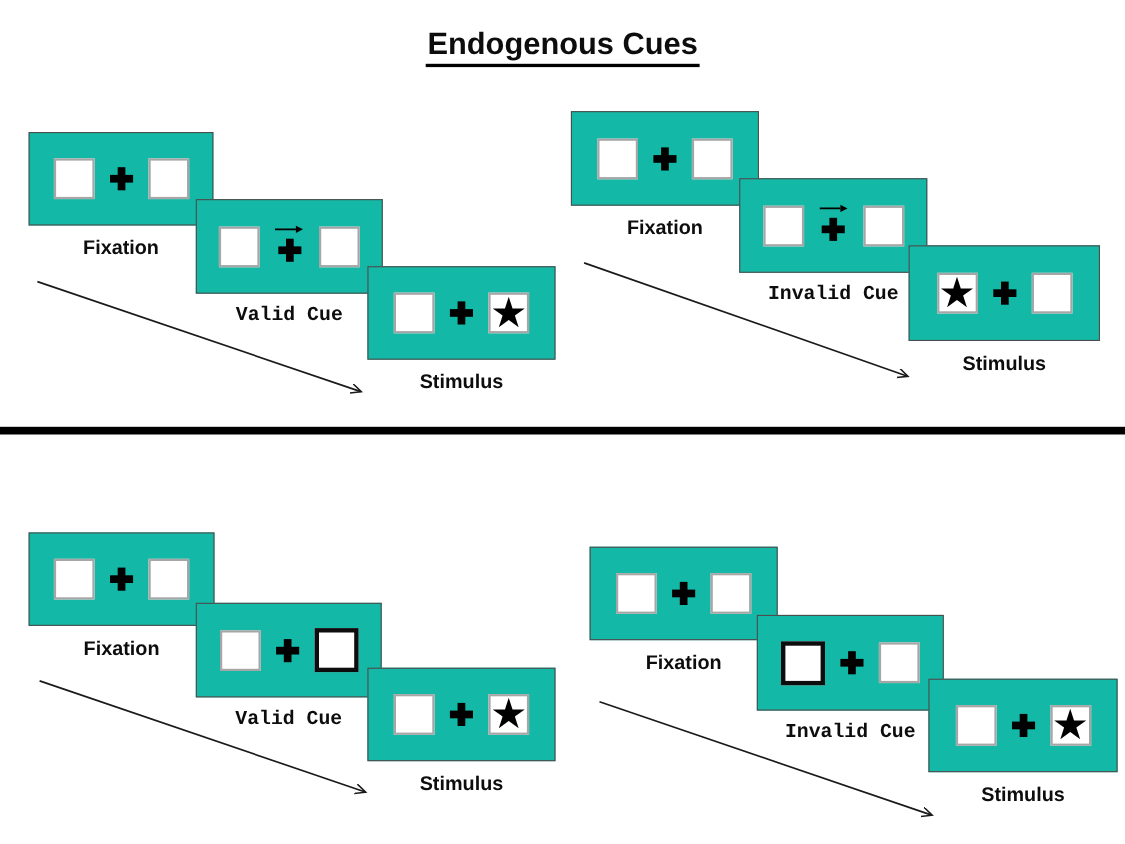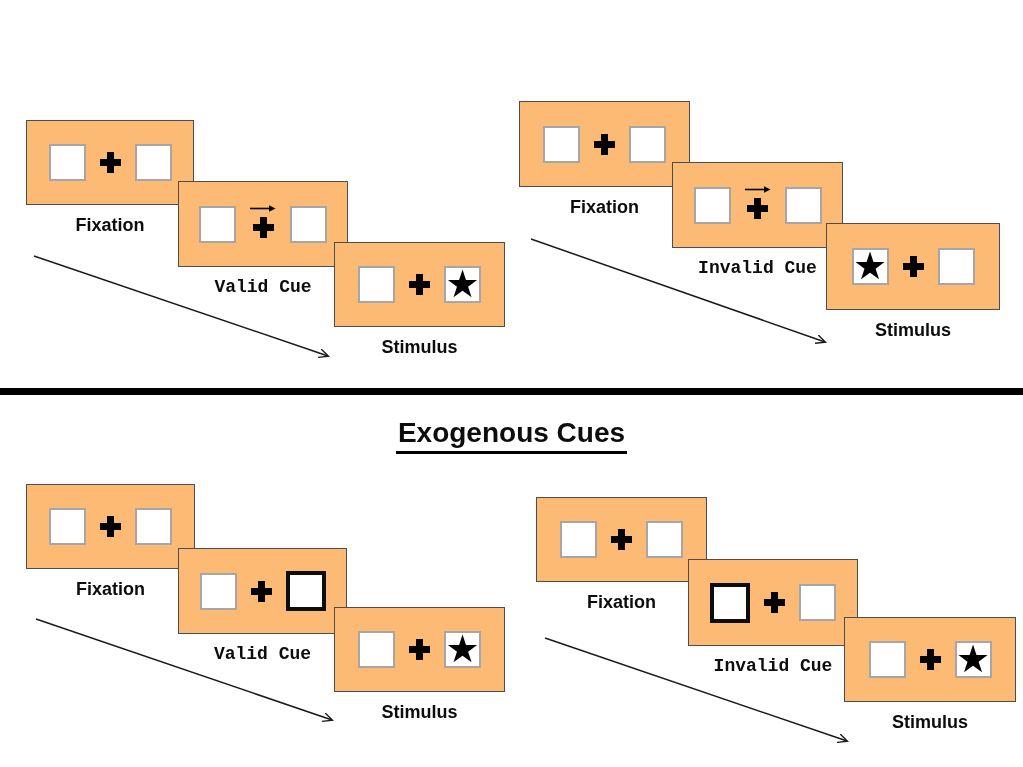--- a/index.html
+++ b/index.html
@@ -9,21 +9,21 @@
   }
   .section-title{
     position:absolute;left:0;width:1023px;text-align:center;
     font-size:28px;font-weight:700;letter-spacing:0px;
   }
   .section-title span{
     display:inline-block;border-bottom:3px solid #000;padding:0 2px 2px 2px;
   }
   .divider{position:absolute;left:0;top:388px;width:1023px;height:7px;background:#000;}
   .seq{position:absolute;inset:0;pointer-events:none;}
-  .panel{position:absolute;background:#fdba74;border:1.5px solid #4d4d4d;
+  .panel{position:absolute;background:#14b8a6;border:1.5px solid #4d4d4d;
     display:flex;align-items:center;justify-content:center;gap:14px;box-sizing:border-box;}
   .panel.z1{z-index:3;} .panel.z2{z-index:4;font-family:Liberation Mono, monospace;} .panel.z3{z-index:5;}
   .sq{width:37px;height:37px;border:2px solid #a6a6a6;background:#fff;box-sizing:border-box;
     display:flex;align-items:center;justify-content:center;}
   .sq.thick{width:40px;height:40px;border:4px solid #0d0d0d;}
   .star{font-family:"DejaVu Sans",sans-serif;font-size:38px;line-height:1;color:#000;
     transform:translateY(-1px);}
   .plus{position:relative;width:21px;height:21px;flex:0 0 auto;}
   .plus::before{content:"";position:absolute;left:7px;top:0;width:7px;height:21px;background:#000;}
   .plus::after{content:"";position:absolute;left:0;top:7px;width:21px;height:7px;background:#000;}
@@ -43,20 +43,23 @@
       <marker id="ah" markerWidth="12" markerHeight="12" refX="9" refY="4.5" orient="auto" markerUnits="userSpaceOnUse">
         <path d="M0,0 L9.5,4.5 L0,9" fill="none" stroke="#1a1a1a" stroke-width="1.4"></path>
       </marker>
     </defs>
     <line x1="34" y1="256" x2="328" y2="356" stroke="#1a1a1a" stroke-width="1.5" marker-end="url(#ah)"></line>
     <line x1="531" y1="239" x2="825" y2="342" stroke="#1a1a1a" stroke-width="1.5" marker-end="url(#ah)"></line>
     <line x1="36" y1="619" x2="332" y2="720" stroke="#1a1a1a" stroke-width="1.5" marker-end="url(#ah)"></line>
     <line x1="545" y1="638" x2="847" y2="741" stroke="#1a1a1a" stroke-width="1.5" marker-end="url(#ah)"></line>
   </svg>
 
+  <div class="section-title" style="top:24px;">
+    <span>Endogenous Cues</span>
+  </div>
 
   <div class="seq">
     <div class="panel z1" style="left:26px;top:120px;width:168px;height:85px;">
       <div class="sq"></div>
       <div class="plus"></div>
       <div class="sq"></div>
       <div class="plabel">Fixation</div>
     </div>
     <div class="panel z2" style="left:178px;top:181px;width:170px;height:86px;">
       <div class="sq"></div>
@@ -104,23 +107,20 @@
         <span class="star">★</span>
       </div>
       <div class="plus"></div>
       <div class="sq"></div>
       <div class="plabel">Stimulus</div>
     </div>
   </div>
 
   <div class="divider"></div>
 
-  <div class="section-title" style="top:417px;">
-    <span>Exogenous Cues</span>
-  </div>
 
   <div class="seq">
     <div class="panel z1" style="left:26px;top:484px;width:169px;height:85px;">
       <div class="sq"></div>
       <div class="plus"></div>
       <div class="sq"></div>
       <div class="plabel">Fixation</div>
     </div>
     <div class="panel z2" style="left:178px;top:548px;width:169px;height:86px;">
       <div class="sq"></div>

